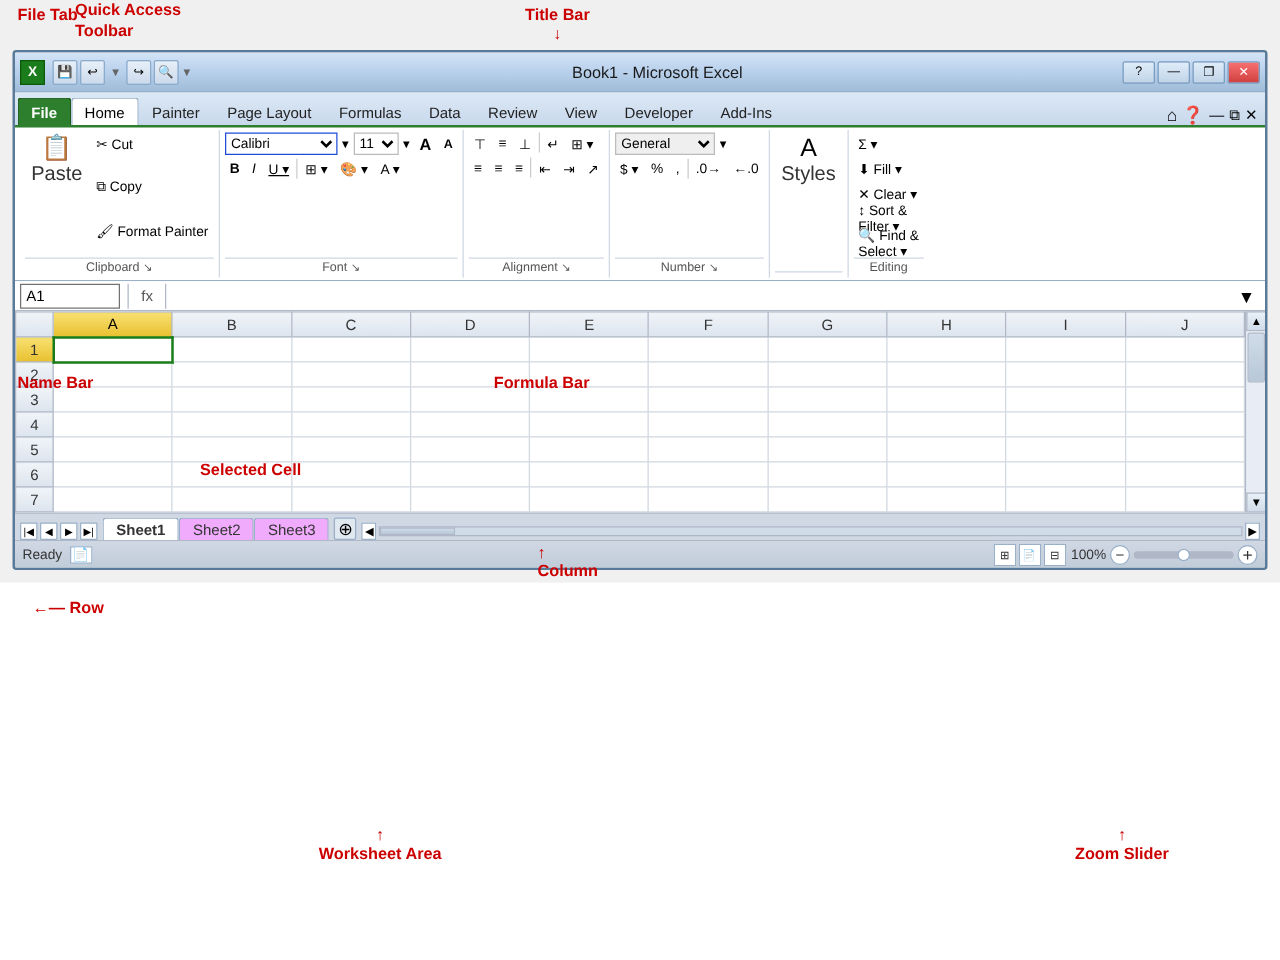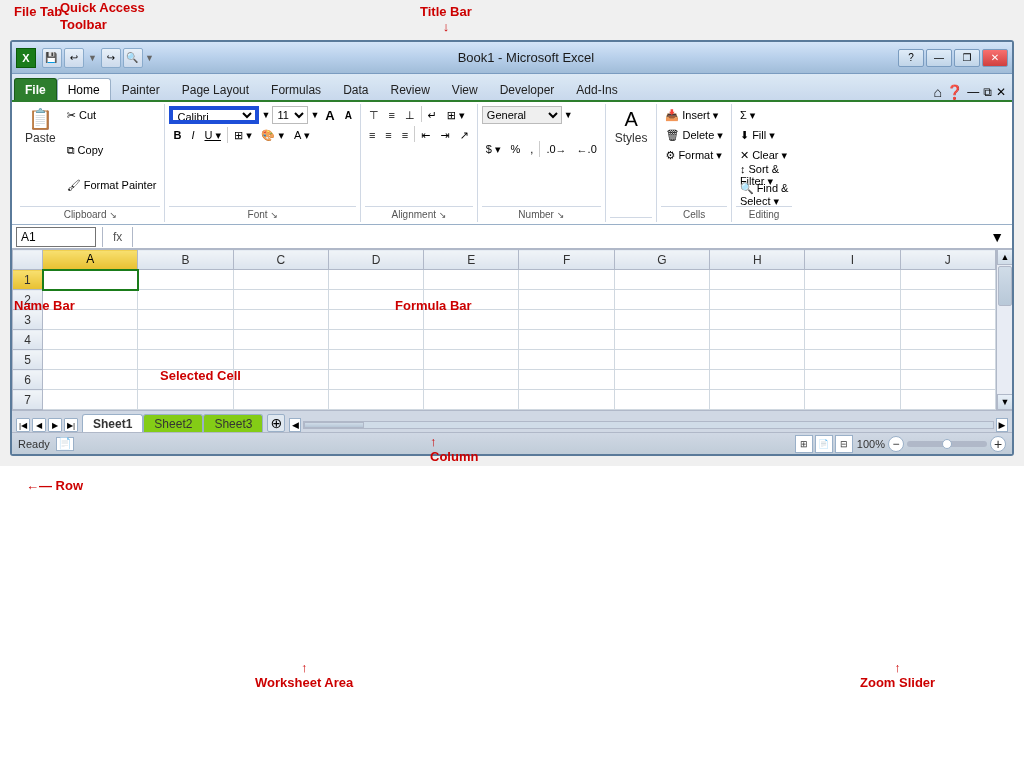--- a/index.html
+++ b/index.html
@@ -133,38 +133,38 @@
       padding: 2px 4px;
       cursor: pointer;
       border-radius: 2px;
       border: 1px solid transparent;
       font-size: 10px;
     }
     .r-btn .btn-icon {
       font-size: 20px;
       line-height: 1;
     }
-    .r-btn .btn-label { font-size: 12px; color: #333; margin-top: 2px; }
+    .r-btn .btn-label { font-size: 16px; color: #333; margin-top: 2px; }
 
     .r-btn-small {
       display: flex;
       align-items: center;
       padding: 1px 3px;
       cursor: pointer;
       border-radius: 2px;
       border: 1px solid transparent;
       font-size: 11px;
       height: 18px;
     }
 
     
     .font-select {
       width: 90px; height: 18px;
       font-size: 11px;
-      border: 4px solid #1d4ed8;
+      border: 1px solid #1d4ed8;
       background: white;
     }
     .size-select {
       width: 36px; height: 18px;
       font-size: 11px;
       border: 1px solid #bbb;
       background: white;
     }
 
     
@@ -268,21 +268,21 @@
       width: 14px; height: 14px;
       border: 1px solid #9ab0c8;
       background: white;
       cursor: pointer;
       display: flex; align-items: center; justify-content: center;
       font-size: 8px;
       border-radius: 1px;
     }
     .sheet-tab {
       padding: 2px 10px;
-      background: #84cc16;
+      background: #f0abfc;
       border: 1px solid #9ab0c8;
       border-bottom: none;
       border-radius: 3px 3px 0 0;
       cursor: pointer;
       font-size: 12px;
       color: #333;
       height: 18px;
       display: flex; align-items: center;
     }
     .sheet-tab.active {
@@ -496,21 +496,21 @@
             <div style="width:1px;height:16px;background:#ccc;"></div>
             <div class="r-btn-small">⇤</div>
             <div class="r-btn-small">⇥</div>
             <div class="r-btn-small">↗</div>
           </div>
         </div>
         <div class="ribbon-group-label">Alignment <span style="font-size:9px;">↘</span></div>
       </div>
 
       <div class="ribbon-group">
-        <div class="ribbon-group-content" style="flex-direction:column;gap:16px;">
+        <div class="ribbon-group-content" style="flex-direction:column;gap:2px;">
           <div style="display:flex;gap:2px;align-items:center;">
             <select style="width:80px;height:18px;font-size:11px;border:1px solid #bbb;">
               <option>General</option>
             </select>
             <div style="font-size:9px;">▼</div>
           </div>
           <div style="display:flex;gap:2px;align-items:center;">
             <div class="r-btn-small">$ ▾</div>
             <div class="r-btn-small">%</div>
             <div class="r-btn-small">,</div>
@@ -525,28 +525,20 @@
       <div class="ribbon-group">
         <div class="ribbon-group-content">
           <div class="r-btn">
             <div class="btn-icon">A</div>
             <div class="btn-label">Styles</div>
           </div>
         </div>
         <div class="ribbon-group-label"></div>
       </div>
 
-      <div class="ribbon-group">
-        <div class="ribbon-group-content" style="flex-direction:column;gap:2px;">
-          <div class="r-btn-small">📥 Insert ▾</div>
-          <div class="r-btn-small">🗑 Delete ▾</div>
-          <div class="r-btn-small">⚙ Format ▾</div>
-        </div>
-        <div class="ribbon-group-label">Cells</div>
-      </div>
 
       <div class="ribbon-group">
         <div class="ribbon-group-content" style="flex-direction:column;gap:2px;">
           <div class="r-btn-small">Σ ▾</div>
           <div class="r-btn-small">⬇ Fill ▾</div>
           <div class="r-btn-small">✕ Clear ▾</div>
           <div class="r-btn-small">↕ Sort &amp;<br>Filter ▾</div>
           <div class="r-btn-small">🔍 Find &amp;<br>Select ▾</div>
         </div>
         <div class="ribbon-group-label">Editing</div>

